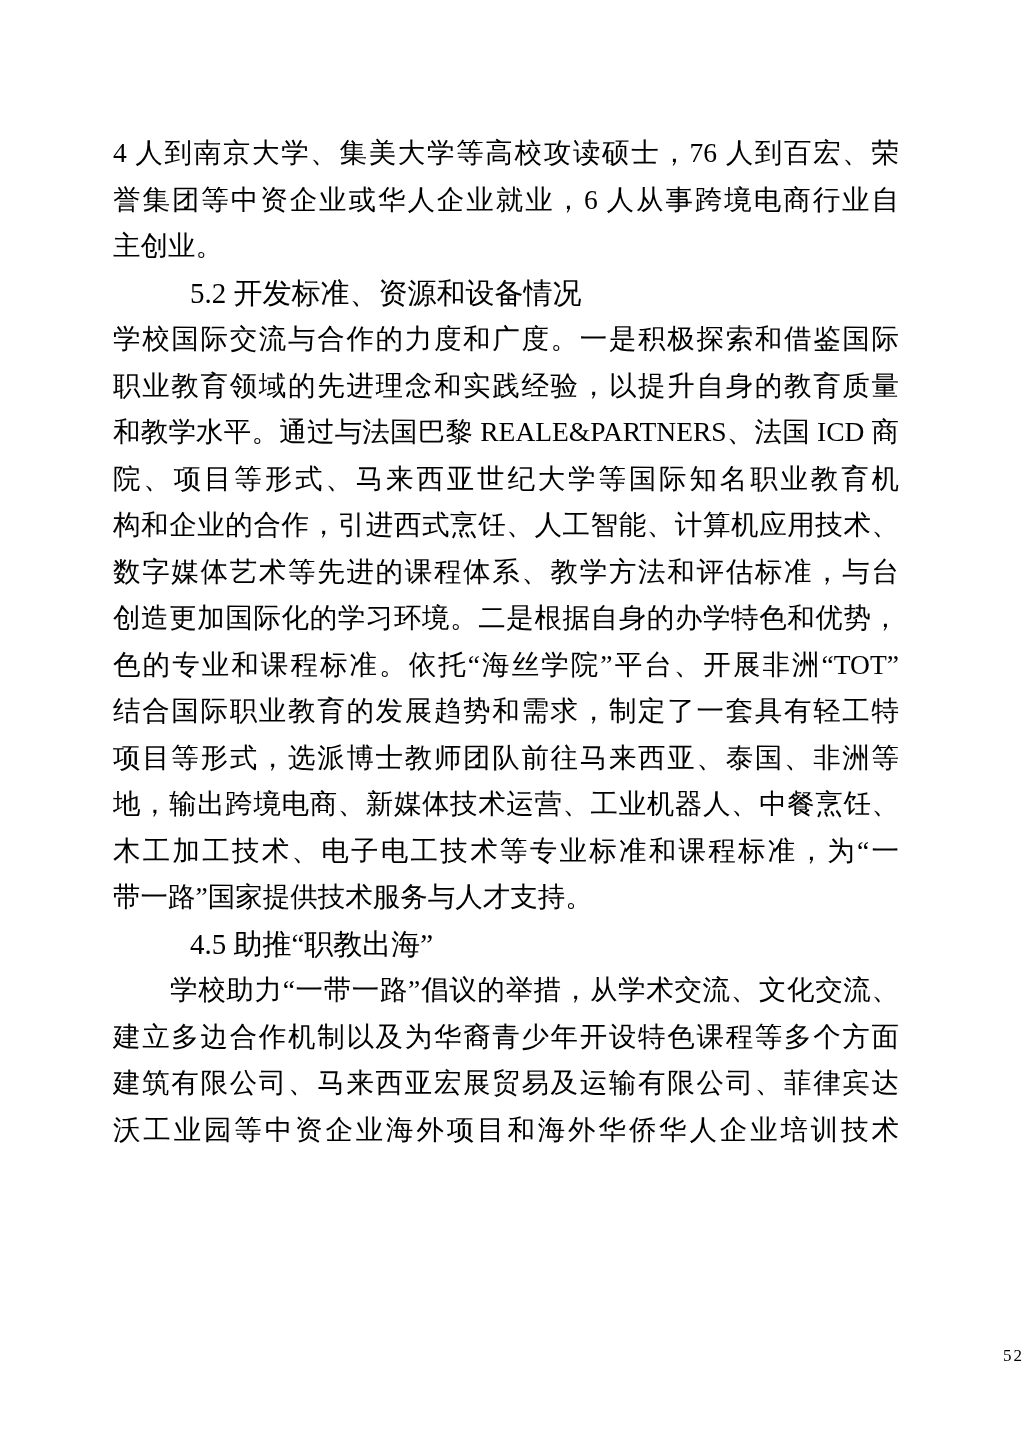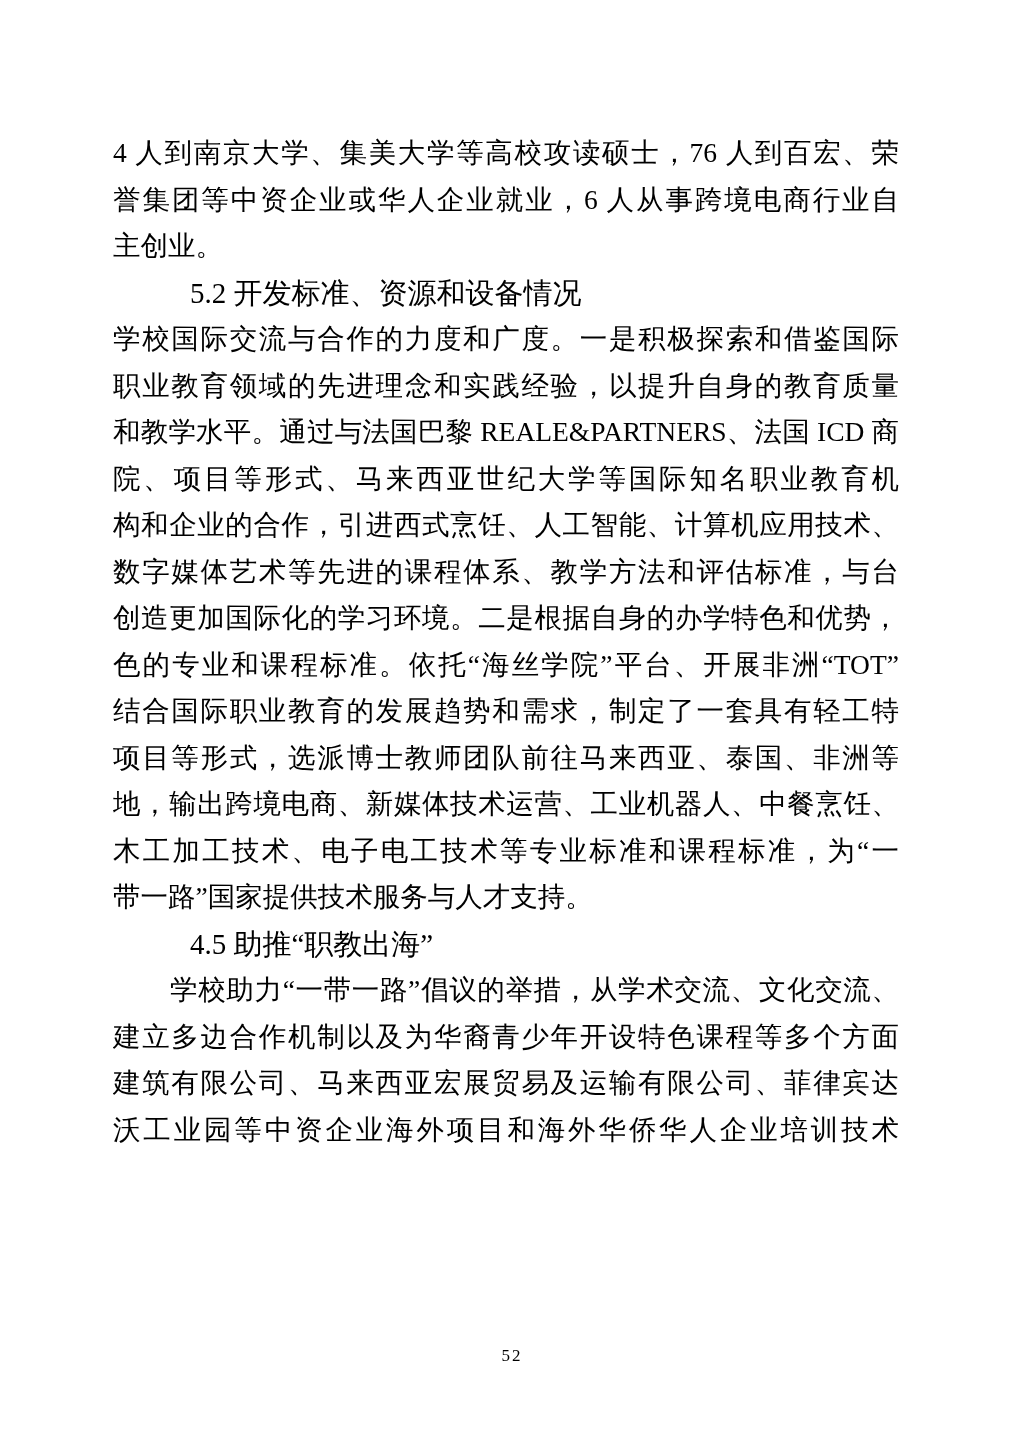--- a/index.html
+++ b/index.html
@@ -40,21 +40,21 @@
     font-size: 29px;
   }
   .line.heading.indent {
     text-indent: 77px;
   }
   .page-number {
     position: absolute;
     top: 1346px;
     left: 0;
     right: 0;
-    text-align: center;
+    text-align: right;
     font-size: 17px;
     letter-spacing: 2px;
     color: #000000;
   }
 </style>
 </head>
 <body>
 
 <div class="page">
   <div class="text-block">

